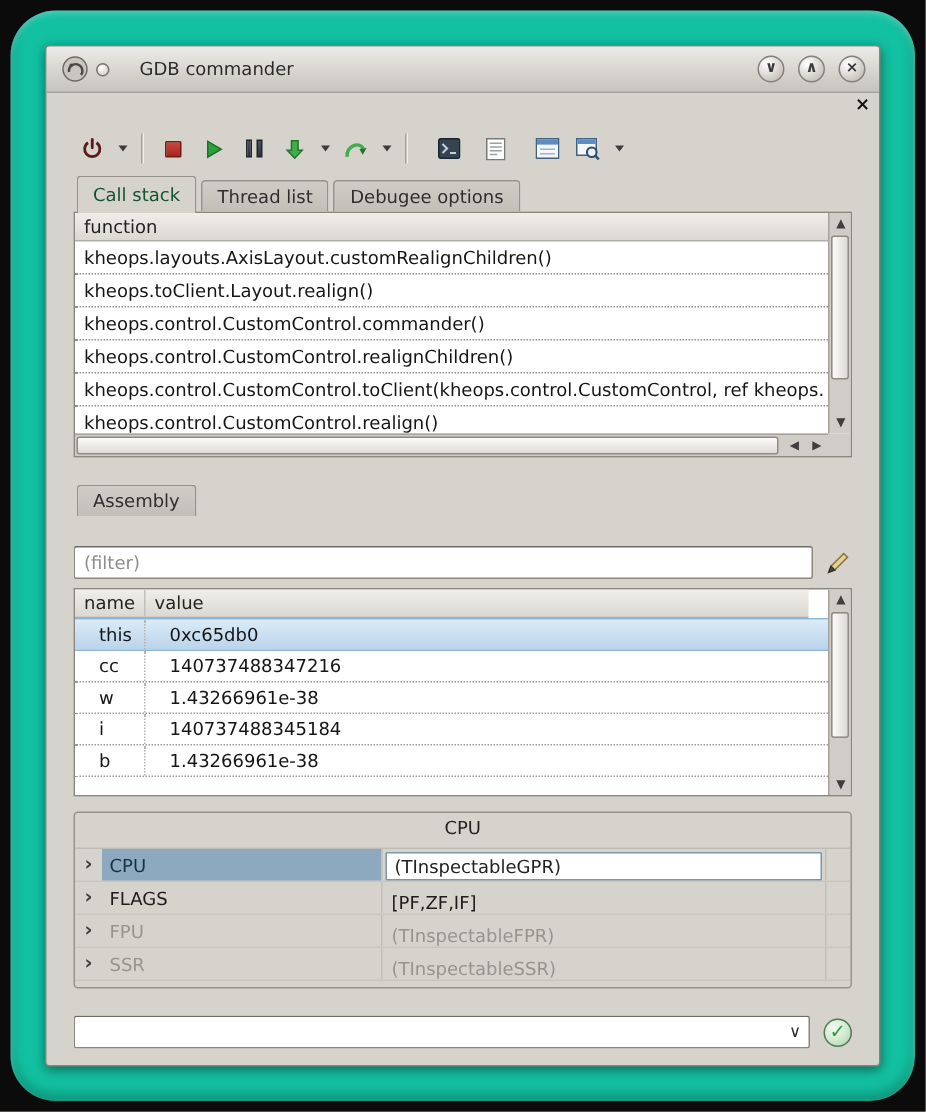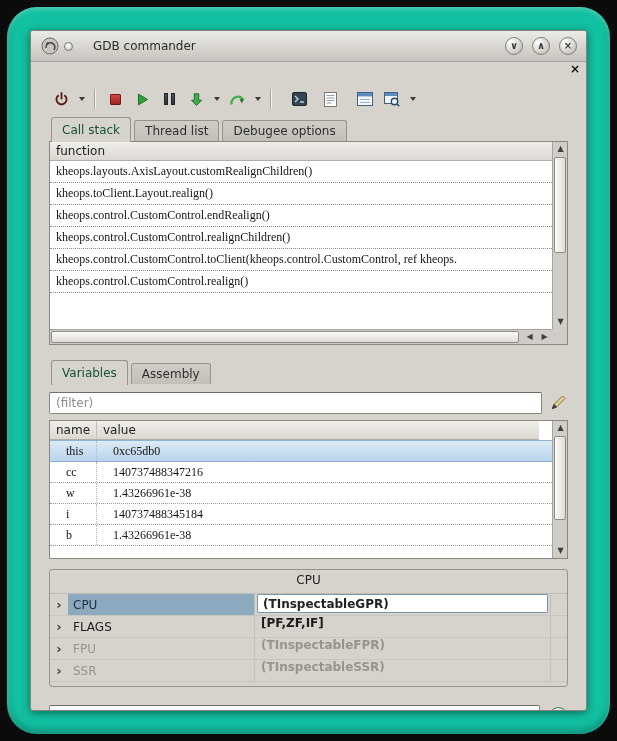--- a/index.html
+++ b/index.html
@@ -44,26 +44,26 @@
   .pause-bars span { width:4px; height:12px; background:linear-gradient(#4b5361,#2d323c); border:1px solid #20242c; }
 
   
   .tabbar { display:flex; align-items:flex-end; height:25px; padding-left:2px; position:relative; z-index:2; }
   .tab { height:21px; padding:3px 10px 0; margin-right:3px; background:linear-gradient(#d0cdc7,#c2bfb9);
          border:1px solid #96938d; border-bottom:none; border-radius:3px 3px 0 0; color:#2e2e2e; white-space:nowrap; }
   .tab.active { height:25px; padding-top:5px; background:var(--window_bg,#d6d3cd); margin-bottom:-1px; color:#14532d; }
 
   
   .panel { position:relative; background:#fff; border:1px solid #8a877f; overflow:hidden; }
-  .panel-cs { height:204px; }
+  .panel-cs { height:164px; }
   .panel-vars { height:139px; }
   .list-head { height:19px; background:linear-gradient(#f0eeea,#dbd8d2); border-bottom:1px solid #b1aea8;
                display:flex; align-items:center; font-size:12px; color:#222; }
   .hcell { padding:0 6px; height:100%; display:flex; align-items:center; }
-  .rows { overflow:hidden;font-family:Liberation Serif, serif; }
+  .rows { overflow:hidden; }
   .lrow { height:22px; display:flex; align-items:center; padding:0 6px; border-bottom:1px dotted #8f8f8f;
           white-space:nowrap; overflow:hidden; color:#151515; }
   .vrow { height:21px; display:flex; align-items:stretch; border-bottom:1px dotted #9b9b9b; color:#151515; }
   .vcell { display:flex; align-items:center; padding:0 16px; white-space:nowrap; overflow:hidden; }
   .cell-name { width:47px; border-right:1px dotted #b3b3b3; }
   .cell-value { flex:1; }
   .vrow.selected { background:linear-gradient(#dcebf7,var(--selection_blue,#b9d4eb));
                    border-top:1px solid #8fb4d4; border-bottom:1px solid #8fb4d4; height:22px; }
 
   
@@ -72,36 +72,36 @@
   .hscroll { position:absolute; left:0; right:15px; bottom:0; height:15px; background:#d0cdc8; border-top:1px solid #a6a39d; }
   .corner { position:absolute; right:0; bottom:0; width:15px; height:15px; background:#d0cdc8; }
   .step { position:absolute; width:15px; height:14px; display:flex; align-items:center; justify-content:center;
           font-size:8px; color:#3e3e3e; line-height:1; }
   .step.v-top { top:0; left:0; } .step.v-bot { bottom:0; left:0; }
   .step.h-l { right:15px; top:0; } .step.h-r { right:0; top:0; }
   .thumb { position:absolute; background:linear-gradient(90deg,#fbfbfa,#dddbd6); border:1px solid #8f8c85; border-radius:2px; }
   .thumb.v { left:1px; right:1px; } .thumb.h { top:1px; bottom:1px; background:linear-gradient(#fbfbfa,#dddbd6); }
 
   
-  .filter-row { margin:8px 0 6px; display:flex; gap:6px; flex:0 0 auto; }
+  .filter-row { margin:20px 0 6px; display:flex; align-items:center; gap:6px; flex:0 0 auto; }
   .filter-input { flex:1; height:22px; background:#fff; border:1px solid #8a877f; border-top-color:#6e6b64;
                   border-radius:2px; padding:0 6px; font:12px "DejaVu Sans","Liberation Sans",sans-serif; color:#333; }
   .filter-input::placeholder { color:#8d8d8d; opacity:1; }
   .icon-btn { width:20px; height:20px; display:flex; align-items:center; justify-content:center; }
 
   
   .groupbox { margin-top:10px; height:118px; border:1px solid #97948c; border-radius:3px; padding-top:3px; overflow:hidden; }
   .gb-title { text-align:center; height:18px; color:#222; }
   .cpu-grid { border-top:1px solid #bfbcb6; margin-top:2px; }
   .cpu-row { height:22px; display:grid; grid-template-columns:18px 186px 296px 1fr; align-items:center;
              border-bottom:1px solid #c9c6c0; }
   .cpu-exp { text-align:center; font-size:13px; font-weight:bold; color:#3c3c3c; line-height:1; }
   .cpu-name { height:100%; display:flex; align-items:center; padding:0 5px; white-space:nowrap; }
   .cpu-name.selected { background:var(--cpu_selection,#8ca9c0); color:#17313f; }
-  .cpu-value { height:100%; display:flex; align-items:flex-start; padding:0 6px; border-left:1px solid #c2bfb9; white-space:nowrap;font-weight:bold; }
+  .cpu-value { height:100%; display:flex; align-items:flex-end; padding:0 6px; border-left:1px solid #c2bfb9; white-space:nowrap; }
   .cpu-fill { height:100%; border-left:1px solid #c2bfb9; }
   .cpu-row.disabled .cpu-name, .cpu-row.disabled .cpu-value { color:#97948e; }
   .editbox { flex:1; height:19px; margin:0 1px; background:#fff; border:1px solid #7f96a8; border-radius:1px;
              display:flex; align-items:center; padding:0 5px; color:#222; }
 
   
   .command-row { margin-top:18px; display:flex; align-items:center; gap:9px; flex:0 0 auto; }
   .combo { flex:1; height:22px; background:#fff; border:1px solid #8a877f; border-top-color:#6e6b64; border-radius:2px;
            position:relative; }
   .combo-arrow { position:absolute; right:5px; top:3px; font-size:11px; color:#2e2e2e; line-height:1.3; }
@@ -226,40 +226,39 @@
           <span class="tab">Debugee options</span>
         </div>
 
         <div class="panel panel-cs">
           <div class="list-head" style="margin-right:15px">
             <span class="hcell">function</span>
           </div>
           <div class="rows" style="margin-right:15px">
             <div class="lrow">kheops.layouts.AxisLayout.customRealignChildren()</div>
             <div class="lrow">kheops.toClient.Layout.realign()</div>
-            <div class="lrow">kheops.control.CustomControl.endRealign()</div>
+            <div class="lrow">kheops.control.CustomControl.commander()</div>
             <div class="lrow">kheops.control.CustomControl.realignChildren()</div>
             <div class="lrow">kheops.control.CustomControl.toClient(kheops.control.CustomControl, ref kheops.</div>
             <div class="lrow">kheops.control.CustomControl.realign()</div>
           </div>
           <div class="vscroll with-h">
             <span class="step v-top">▲</span>
             <span class="thumb v" style="top:15px; height:96px;"></span>
             <span class="step v-bot">▼</span>
           </div>
           <div class="hscroll">
             <span class="thumb h" style="left:1px; right:33px;"></span>
             <span class="step h-l">◀</span>
             <span class="step h-r">▶</span>
           </div>
           <div class="corner"></div>
         </div>
 
         <div class="tabbar" style="margin-top:14px">
-          <span class="tab active">Variables</span>
           <span class="tab">Assembly</span>
         </div>
 
         <div class="filter-row">
           <input class="filter-input" type="text" placeholder="(filter)" style="">
           <span class="icon-btn">
             <svg width="17" height="17" viewBox="0 0 17 17">
               <path d="M2.5 14.5 L4 10.5 L12.5 2 L15 4.5 L6.5 13 Z" fill="#e4cf9a" stroke="#8a7339"></path>
               <path d="M2.5 14.5 L4 10.5 L6.5 13 Z" fill="#4a4a4a" stroke="#333"></path>
             </svg>

